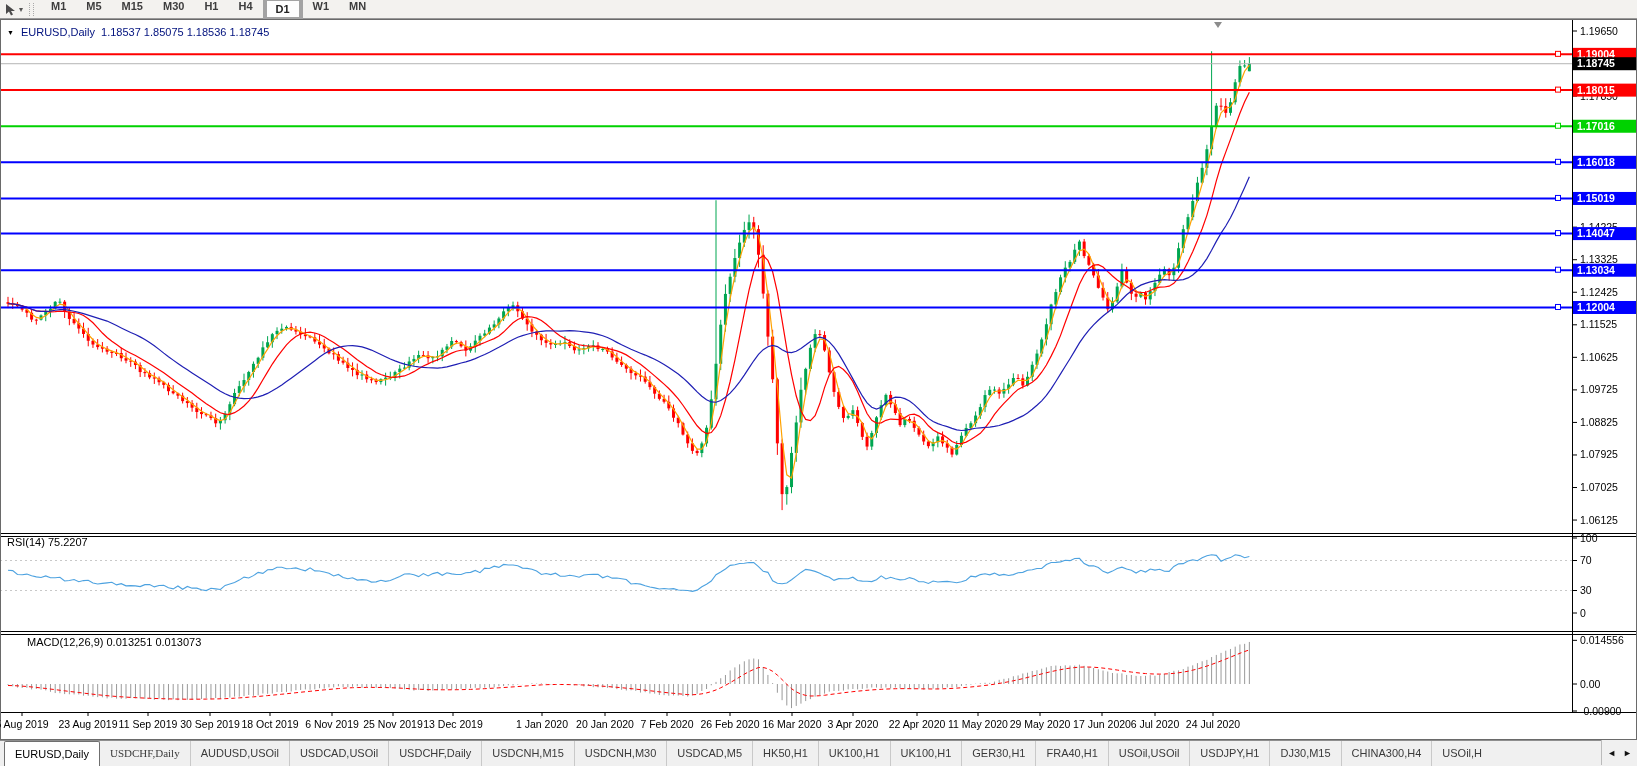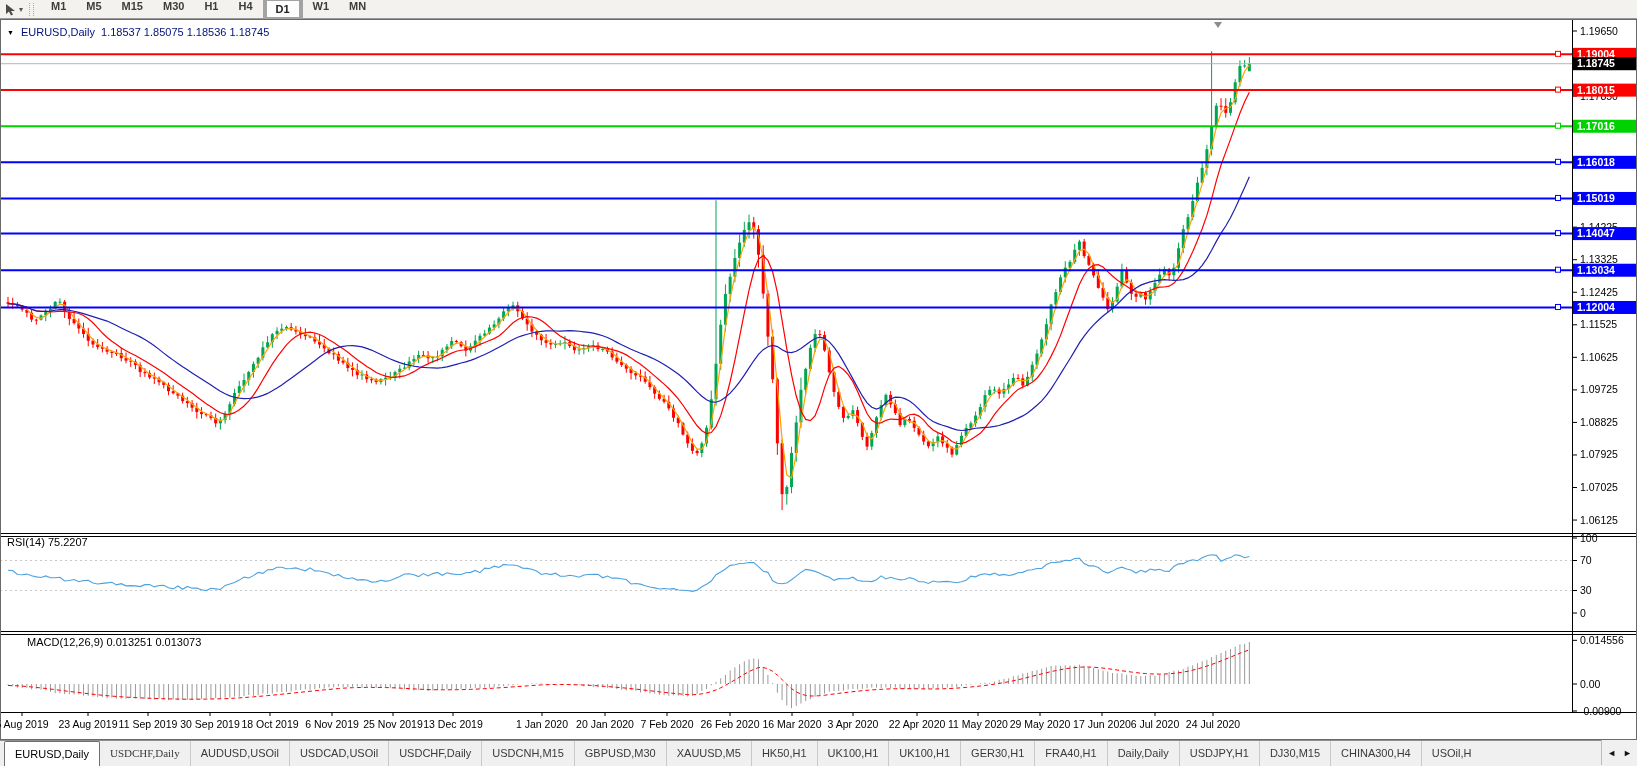--- a/index.html
+++ b/index.html
@@ -994,28 +994,28 @@
     <div class="pane-label" style="top:617px;padding-left:20px;">MACD(12,26,9) 0.013251 0.013073</div>
   </div>
 
   <div class="tabbar" id="tabbar">
       <div class="tab active">EURUSD,Daily</div>
       <div class="tab">USDCHF,Daily</div>
       <div class="tab">AUDUSD,USOil</div>
       <div class="tab">USDCAD,USOil</div>
       <div class="tab">USDCHF,Daily</div>
       <div class="tab">USDCNH,M15</div>
-      <div class="tab">GBPUSD,M30</div>
-      <div class="tab">XAUUSD,M5</div>
+      <div class="tab">USDCNH,M30</div>
+      <div class="tab">USDCAD,M5</div>
       <div class="tab">HK50,H1</div>
       <div class="tab">UK100,H1</div>
       <div class="tab">UK100,H1</div>
       <div class="tab">GER30,H1</div>
       <div class="tab">FRA40,H1</div>
-      <div class="tab">Daily,Daily</div>
+      <div class="tab">USOil,USOil</div>
       <div class="tab">USDJPY,H1</div>
       <div class="tab">DJ30,M15</div>
       <div class="tab">CHINA300,H4</div>
       <div class="tab">USOil,H</div>
     </div>
   <div class="tab-scroll">
     <span>◄</span>
     <span>►</span>
   </div>
 

